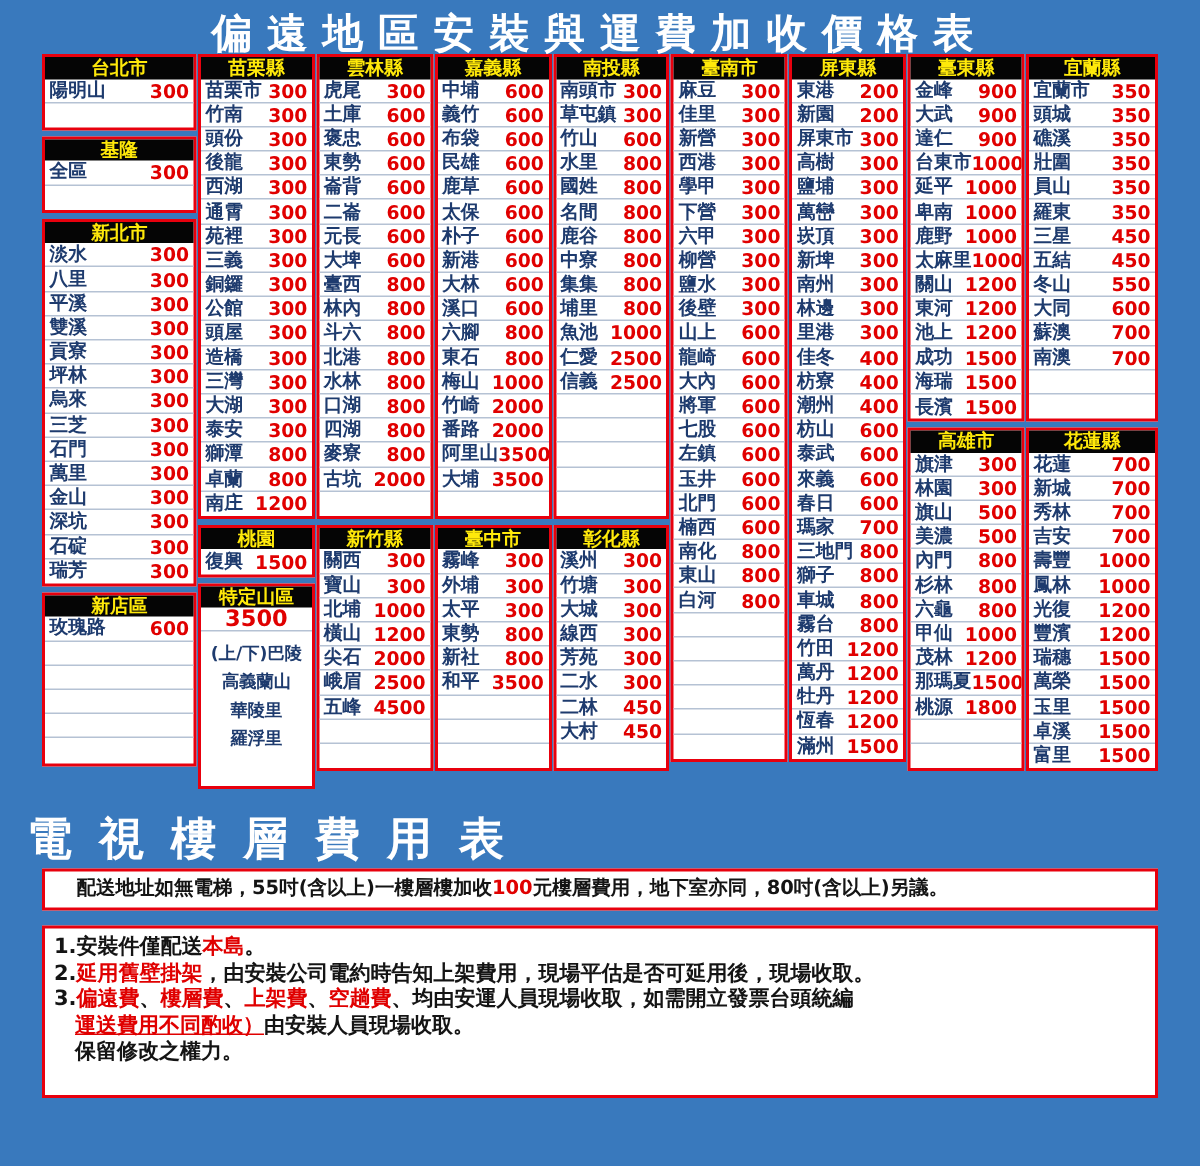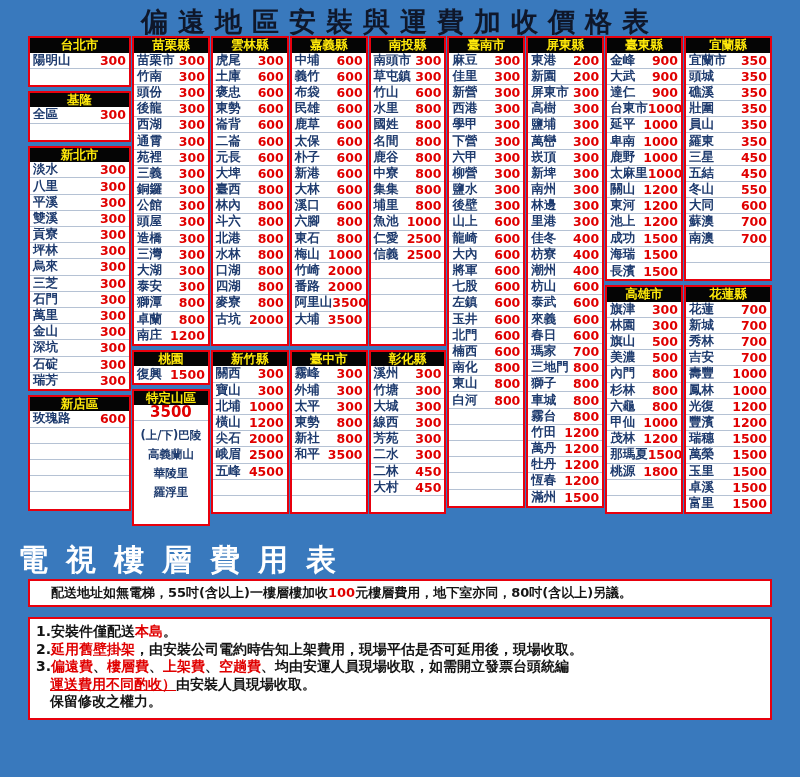--- a/index.html
+++ b/index.html
@@ -3,21 +3,21 @@
 <meta charset="utf-8">
 <style>
   :root{
     --bg:#3979bd; --border:#e8000d; --price:#e00000; --name:#1e3b6e;
     --headbg:#050505; --headfg:#ffe90a; --sep:#b5c2d4;
   }
   *{box-sizing:border-box; margin:0; padding:0;}
   html,body{width:800px; height:777px; overflow:hidden;}
   body{background:var(--bg); font-family:"DejaVu Sans","Liberation Sans",sans-serif; font-weight:bold;}
   .title1{
-    color:#0f172a; text-align:center; font-size:27px; letter-spacing:10px;
+    color:#ffffff; text-align:center; font-size:27px; letter-spacing:10px;
     padding-top:4px; height:36px; white-space:nowrap;
   }
   .table-wrap{
     display:flex; gap:1px; margin:0 28px; width:744px; height:505px;
     align-items:flex-start;
   }
   .col{flex:1; min-width:0; display:flex; flex-direction:column; gap:4px;}
   .col.first{flex:0 0 103px;}
   .col.last{flex:0 0 88px;}
   .block{border:2px solid var(--border); background:#fff;}
@@ -43,21 +43,21 @@
   .title2{
     color:#fff; text-align:left; font-size:30px; letter-spacing:18px; text-indent:18px;
     height:38px; line-height:38px; white-space:nowrap;
   }
   .floor-box{
     margin:0 28px; border:2px solid var(--border); background:#fff;
     font-size:13px; color:#141414; padding:4px 21px; line-height:16px;
   }
   .notes-box{
     margin:10px 28px 0; border:2px solid var(--border); background:#fff;
-    font-size:14px; color:#141414; padding:4px 6px 7px; line-height:17.6px;
+    font-size:14px; color:#141414; padding:4px 6px 19px; line-height:17.6px;
   }
   .note-line{white-space:nowrap; overflow:hidden;}
   .note-line.indent{padding-left:14px;}
   .red{color:var(--price);}
   .u{text-decoration:underline;}
 </style>
 </head>
 <body>
 
 <div class="title1">偏遠地區安裝與運費加收價格表</div>

